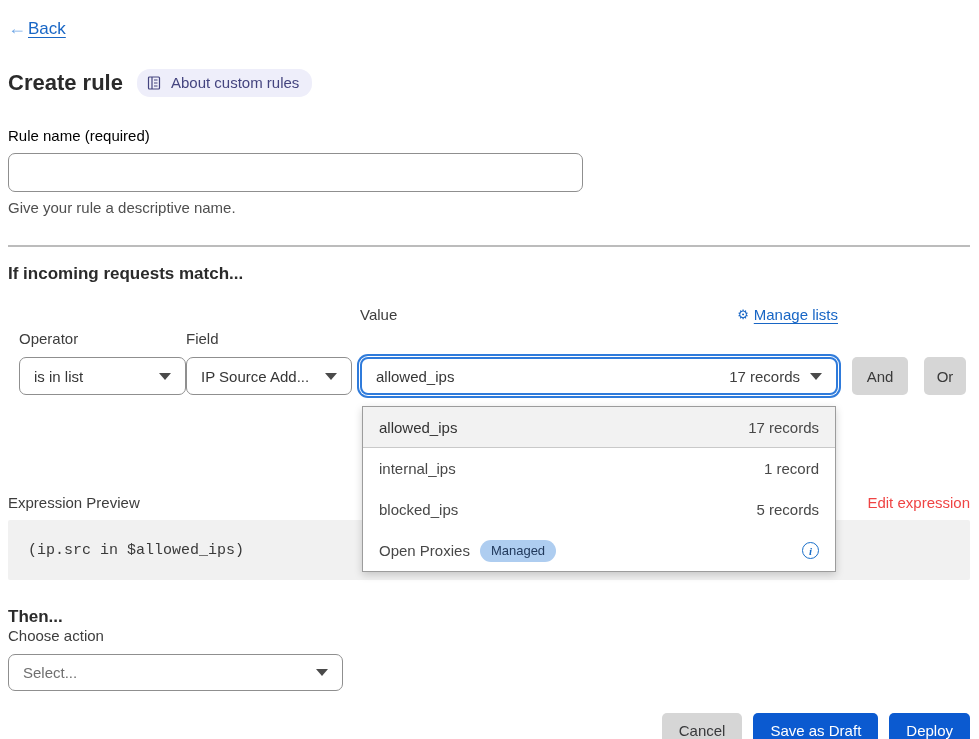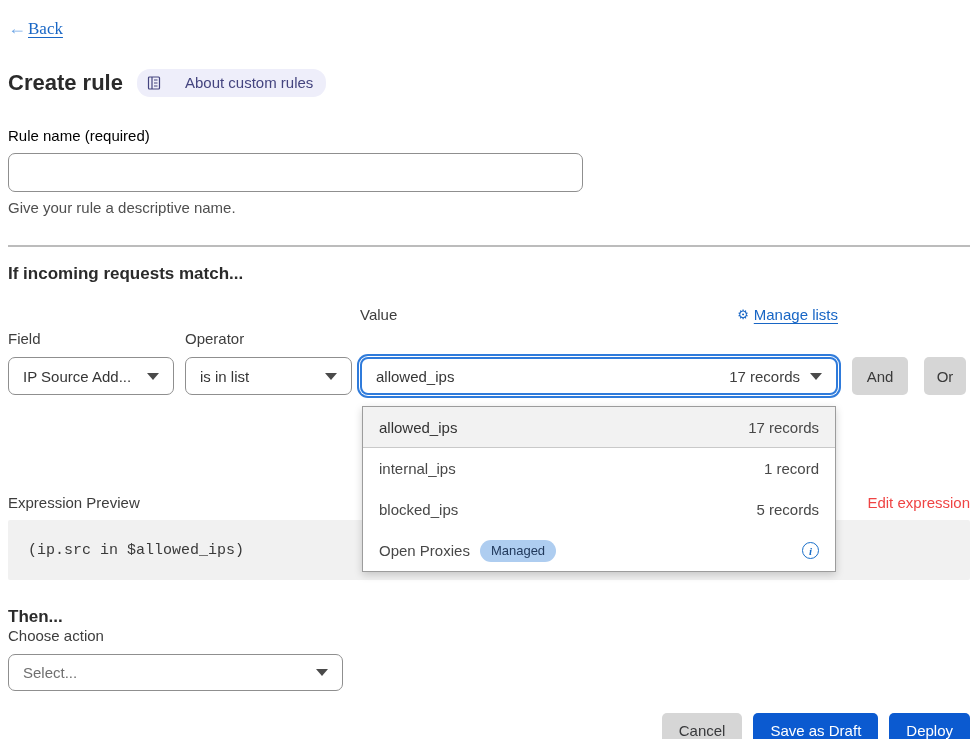--- a/index.html
+++ b/index.html
@@ -10,27 +10,27 @@
     color: #363636;
     position: relative;
     overflow: hidden;
   }
   .page { padding: 18px 9px 0 8px; }
 
   
   .back-row { margin-bottom: 30px; }
   .back-link { font-size: 17px; color: #1866c5; text-decoration: none; cursor: pointer; display: inline-flex; align-items: center; }
   .back-arrow { color: #74a9e6; margin-right: 2px; font-size: 18px; }
-  .back-text { text-decoration: underline; text-underline-offset: 3px; font-family: Liberation Serif, serif; }
+  .back-text { text-decoration: underline; text-underline-offset: 3px; }
 
   
   .header-row { display: flex; align-items: center; gap: 14px; margin-bottom: 30px; }
   .page-title { font-size: 22px; font-weight: bold; color: #2b2b2b; }
   .about-badge {
-    display: inline-flex; align-items: center; gap: 24px;
+    display: inline-flex; align-items: center; gap: 10px;
     background: #eeeefa; color: #44447f;
     font-size: 15px; padding: 5px 13px 6px 10px; border-radius: 13px; cursor: pointer;
   }
   .book-icon { display: inline-block; width: 14px; height: 14px; }
   .book-icon svg { display: block; }
 
   
   .field-label { font-size: 15px; color: #000000; margin-bottom: 9px; }
   .rule-name-input {
     width: 575px; height: 39px;
@@ -166,32 +166,32 @@
   <div class="field-label">Rule name (required)</div>
   <input class="rule-name-input" type="text" value="" style="">
   <div class="helper-text">Give your rule a descriptive name.</div>
 
   <hr class="divider">
 
   
   <div class="section-heading">If incoming requests match...</div>
 
   <div class="match-row">
+    <div class="col col-operator">
+      <div class="col-label">Operator</div>
+      <div class="select">
+        <span>is in list</span>
+        <span class="caret"></span>
+      </div>
+    </div>
+
     <div class="col col-field">
       <div class="col-label">Field</div>
       <div class="select">
         <span>IP Source Add...</span>
-        <span class="caret"></span>
-      </div>
-    </div>
-
-    <div class="col col-operator">
-      <div class="col-label">Operator</div>
-      <div class="select">
-        <span>is in list</span>
         <span class="caret"></span>
       </div>
     </div>
 
     <div class="col col-value">
       <div class="value-header">
         <div class="col-label" style="margin-bottom:0">Value</div>
         <a class="manage-link">
           <span class="gear-icon">⚙</span>
           <span class="link-text">Manage lists</span>

